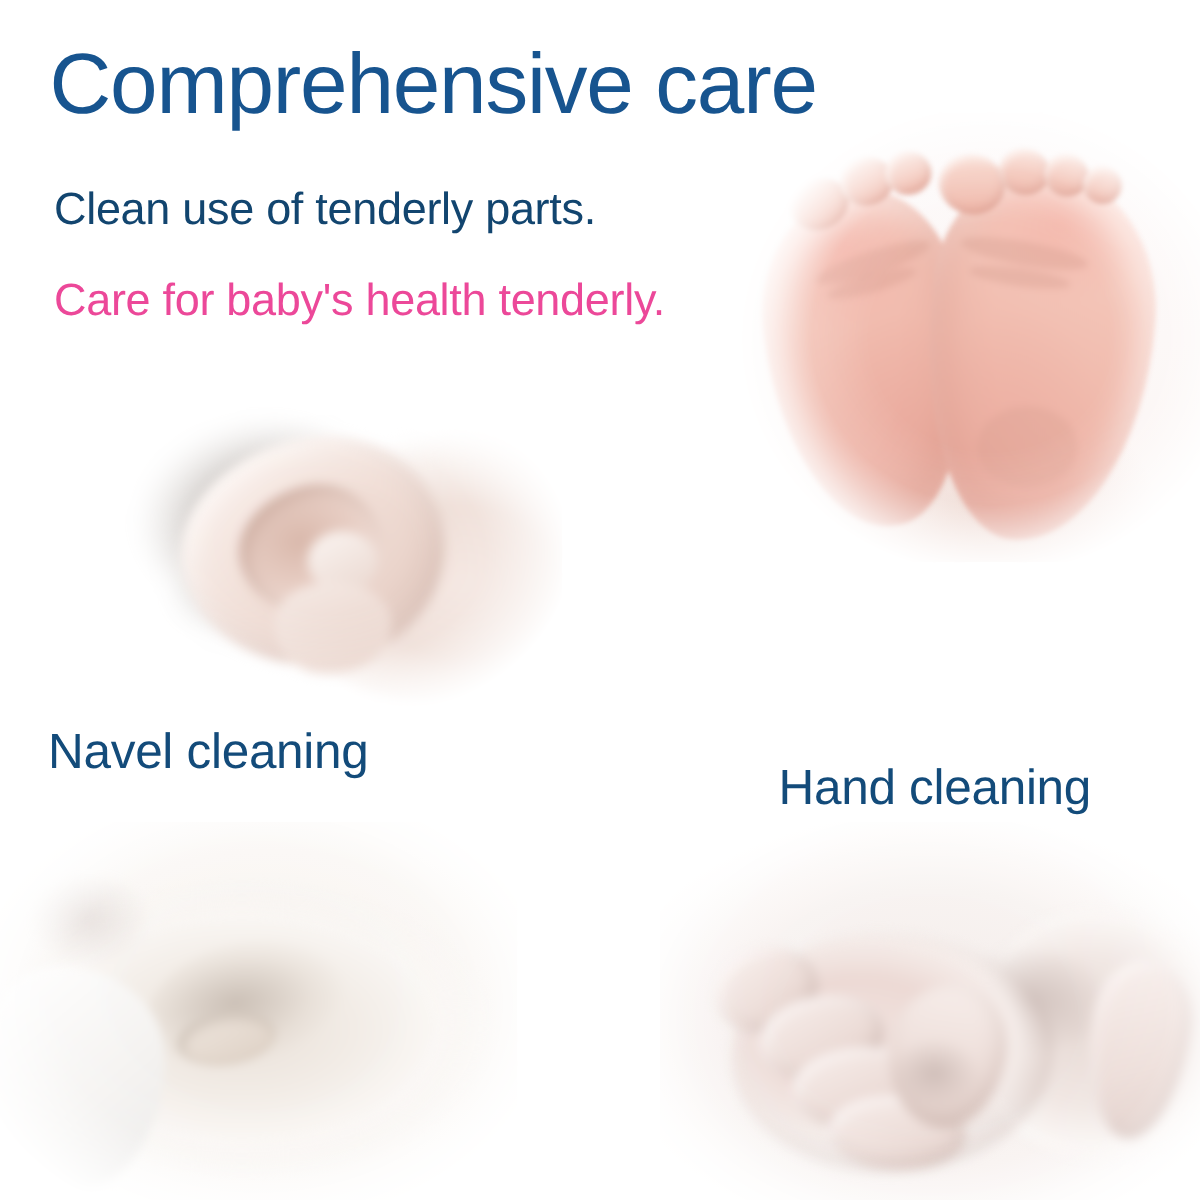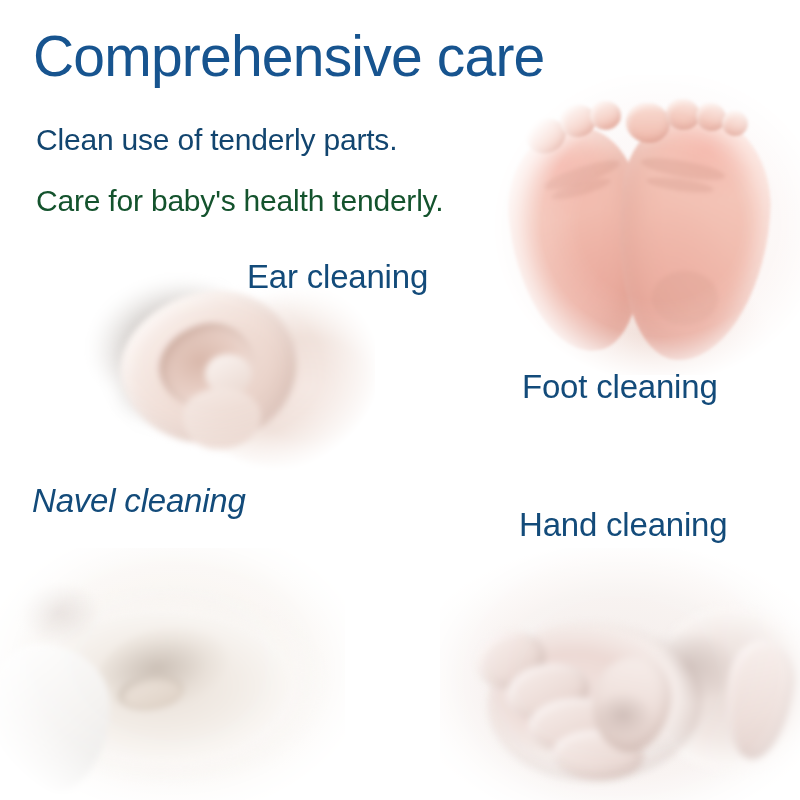--- a/index.html
+++ b/index.html
@@ -278,29 +278,29 @@
   #sub1 {
     left: 36px;
     top: 123px;
     font-size: 30px;
     color: #12456f;
   }
   #sub2 {
     left: 36px;
     top: 184px;
     font-size: 30px;
-    color: #14532d;
+    color: #ec4899;
   }
   .label {
     font-size: 33px;
     color: #134b7a;
   }
   #label-ear   { left: 247px; top: 258px; }
   #label-foot  { left: 522px; top: 368px; }
-  #label-navel { left: 32px;  top: 482px; font-style: italic; }
+  #label-navel { left: 32px;  top: 482px; }
   #label-hand  { left: 519px; top: 506px; }
 </style>
 </head>
 <body>
 
 <div id="poster">
 
   <div class="photo" id="photo-feet">
     <div class="bg"></div>
     <div class="blurwrap">
@@ -360,21 +360,19 @@
       <div class="knuckle" style="left:286px; top:92px;  width:66px; height:120px; transform:rotate(8deg); border-radius:48% 52% 50% 50% / 36% 34% 66% 64%;"></div>
     </div>
   </div>
 
   <div class="txt" id="title">Comprehensive care</div>
 
   <div class="txt" id="sub1">Clean use of tenderly parts.</div>
 
   <div class="txt" id="sub2">Care for baby's health tenderly.</div>
 
-  <div class="txt label" id="label-ear">Ear cleaning</div>
-
-  <div class="txt label" id="label-foot">Foot cleaning</div>
+
 
   <div class="txt label" id="label-navel">Navel cleaning</div>
 
   <div class="txt label" id="label-hand">Hand cleaning</div>
 
 </div>
 
 </body></html>

